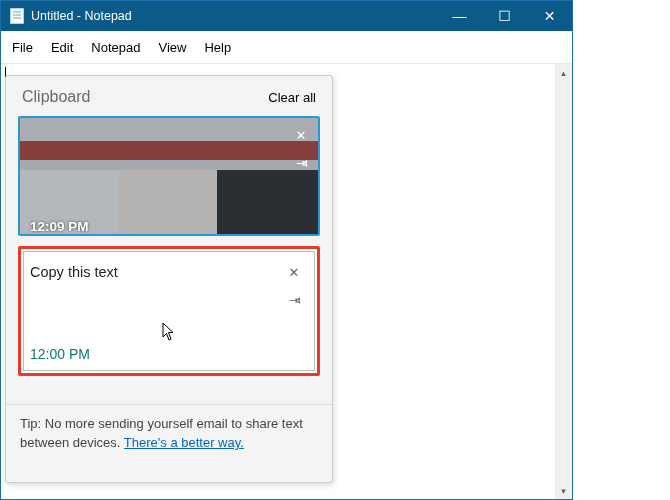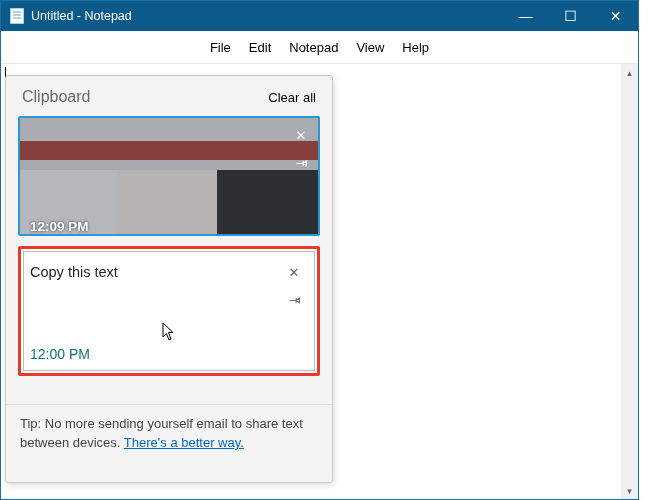--- a/index.html
+++ b/index.html
@@ -3,21 +3,21 @@
 <meta charset="utf-8">
 <style>
   * { box-sizing: border-box; margin: 0; padding: 0; }
   body {
     font-family: "Segoe UI", Tahoma, sans-serif;
     font-size: 13px;
     background: #fff;
     overflow: hidden;
   }
   .window {
-    width: 639px;
+    width: 573px;
     height: 500px;
     border: 1px solid #1a6faa;
     background: #fff;
     position: relative;
     display: flex;
     flex-direction: column;
   }
   
   .titlebar {
     height: 30px;
@@ -49,21 +49,20 @@
   }
 
   
   .menubar {
     height: 22px;
     background: #fff;
     border-bottom: 1px solid #e8e8e8;
     display: flex;
     align-items: center;
     padding: 16px 2px;
-    justify-content: center;
   }
   .menu-item {
     padding: 2px 9px;
     font-size: 13px;
     color: #000;
   }
 
   
   .content {
     flex: 1;

